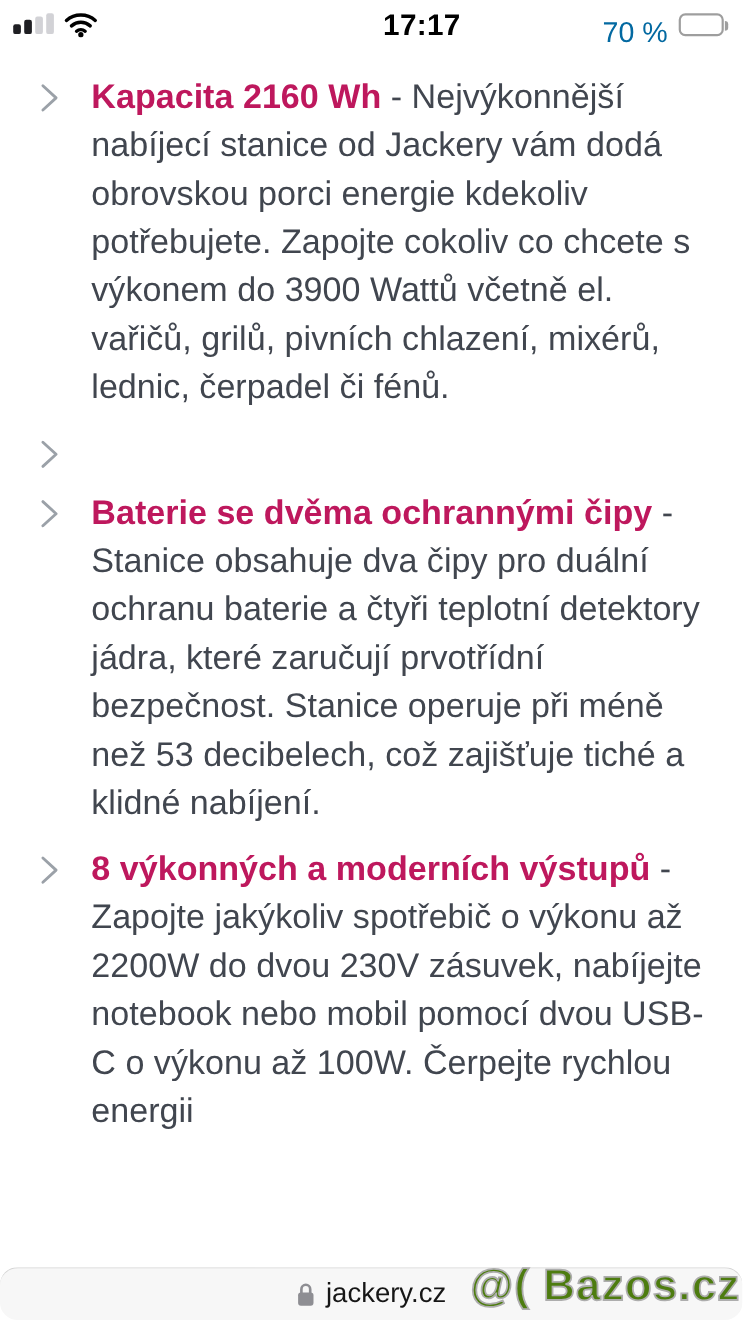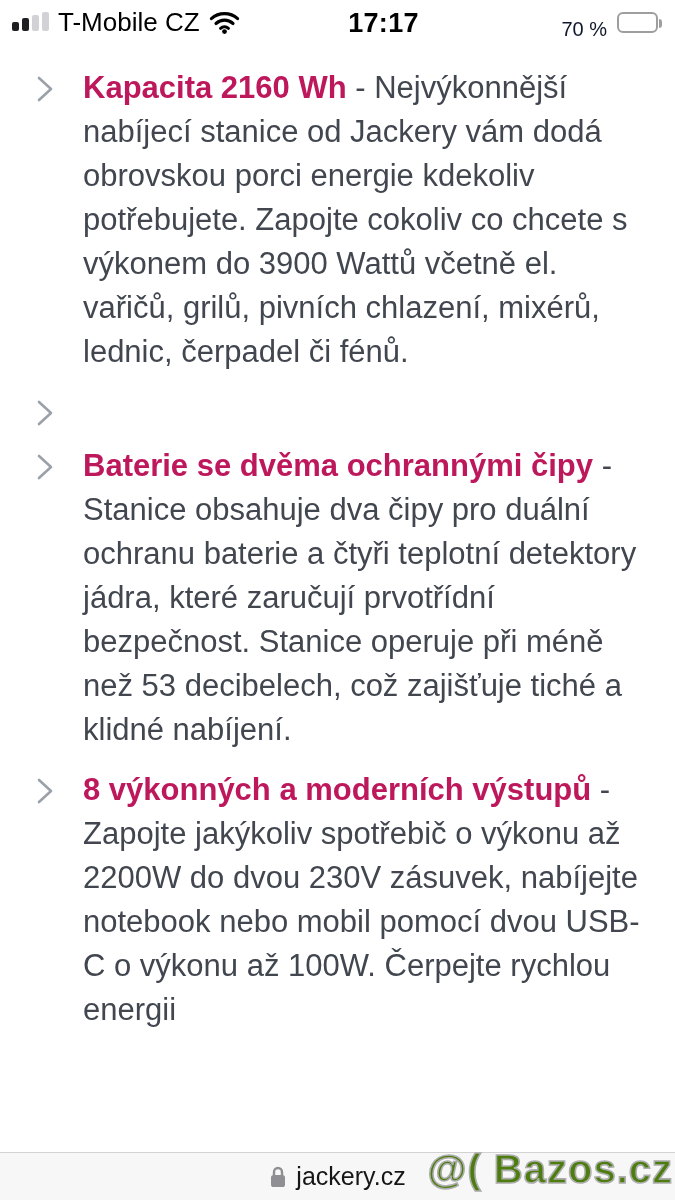--- a/index.html
+++ b/index.html
@@ -20,40 +20,40 @@
   .signal { display:flex; align-items:flex-end; gap:3px; height:20px; padding-bottom:1px; }
   .signal i { display:block; width:7px; border-radius:2px; }
   .signal .b1 { height:9px;  background:#1f1f23; }
   .signal .b2 { height:13px; background:#1f1f23; }
   .signal .b3 { height:16px; background:#d2d2d6; }
   .signal .b4 { height:19px; background:#d2d2d6; }
   .carrier { font-size:26px; color:#000; }
   .sb-center { position:absolute; left:50%; transform:translateX(-50%); top:8px;
                font-size:27px; font-weight:700; letter-spacing:0.3px;margin-left:46px; }
   .sb-right { display:flex; align-items:center; gap:10px; margin-left:auto; }
-  .batt-pct { font-size:20px; color:#0f172a;margin-top:15px; }
+  .batt-pct { font-size:26px; color:#0369a1;margin-top:15px; }
   .battery { position:relative; width:41px; height:21px; border:2px solid rgba(0,0,0,0.38);
              border-radius:6px; padding:2px; margin-right:5px; }
   .battery-fill { height:100%; background:#000; border-radius:2.5px; width:70%; }
   .battery-nub { position:absolute; right:-6px; top:5px; width:3px; height:9px;
                  background:rgba(0,0,0,0.38); border-radius:0 3px 3px 0; }
 
   
   .content { position:absolute; top:44px; left:0; right:0; padding-top:22px; background:#fff; }
   ul.bullets { list-style:none; }
   li.bullet { display:flex; align-items:flex-start; margin-bottom:16px; }
   .chev { flex:0 0 auto; margin:8px 27px 0 34px; line-height:0; }
   .btext { width:562px; font-size:31px; line-height:44px; color:#41464f; }
   .btext strong { color:#be185d; font-weight:700; }
 
   
   .bottom-bar {
     position:absolute; left:0; right:0; bottom:0; height:48px; z-index:5;
     background:#f7f7f7; border-top:1px solid #d2d2d2;
-    display:flex; align-items:center; justify-content:center; gap:9px;
+    display:flex; align-items:center; justify-content:center; gap:9px;border-radius:16px;
   }
   .lock { line-height:0; }
   .url { font-size:25px; color:#161616; }
 
   
   .watermark {
     position:absolute; right:2px; bottom:8px; z-index:6; white-space:nowrap;
     font-size:40px; font-weight:700; letter-spacing:1px;
     color:#4d7c0f; -webkit-text-stroke:1.6px #adadad;
   }
@@ -64,21 +64,20 @@
 <div class="screen">
 
   <header class="status-bar">
     <div class="sb-left">
       <span class="signal">
         <i class="b1"></i>
           <i class="b2"></i>
           <i class="b3"></i>
           <i class="b4"></i>
       </span>
-      <span class="carrier">T-Mobile CZ</span>
       <span class="wifi" style="line-height:0">
         <svg width="31" height="23" viewBox="0 0 26 20">
           <path d="M1.6 6.6 C8 0.8, 18 0.8, 24.4 6.6" fill="none" stroke="#000" stroke-width="2.7" stroke-linecap="round"></path>
           <path d="M5.6 10.9 C10 7, 16 7, 20.4 10.9" fill="none" stroke="#000" stroke-width="2.7" stroke-linecap="round"></path>
           <path d="M9.6 15.1 C11.6 13.4, 14.4 13.4, 16.4 15.1" fill="none" stroke="#000" stroke-width="2.7" stroke-linecap="round"></path>
           <circle cx="13" cy="17.9" r="2.1" fill="#000"></circle>
         </svg>
       </span>
     </div>
     <div class="sb-center">17:17</div>

